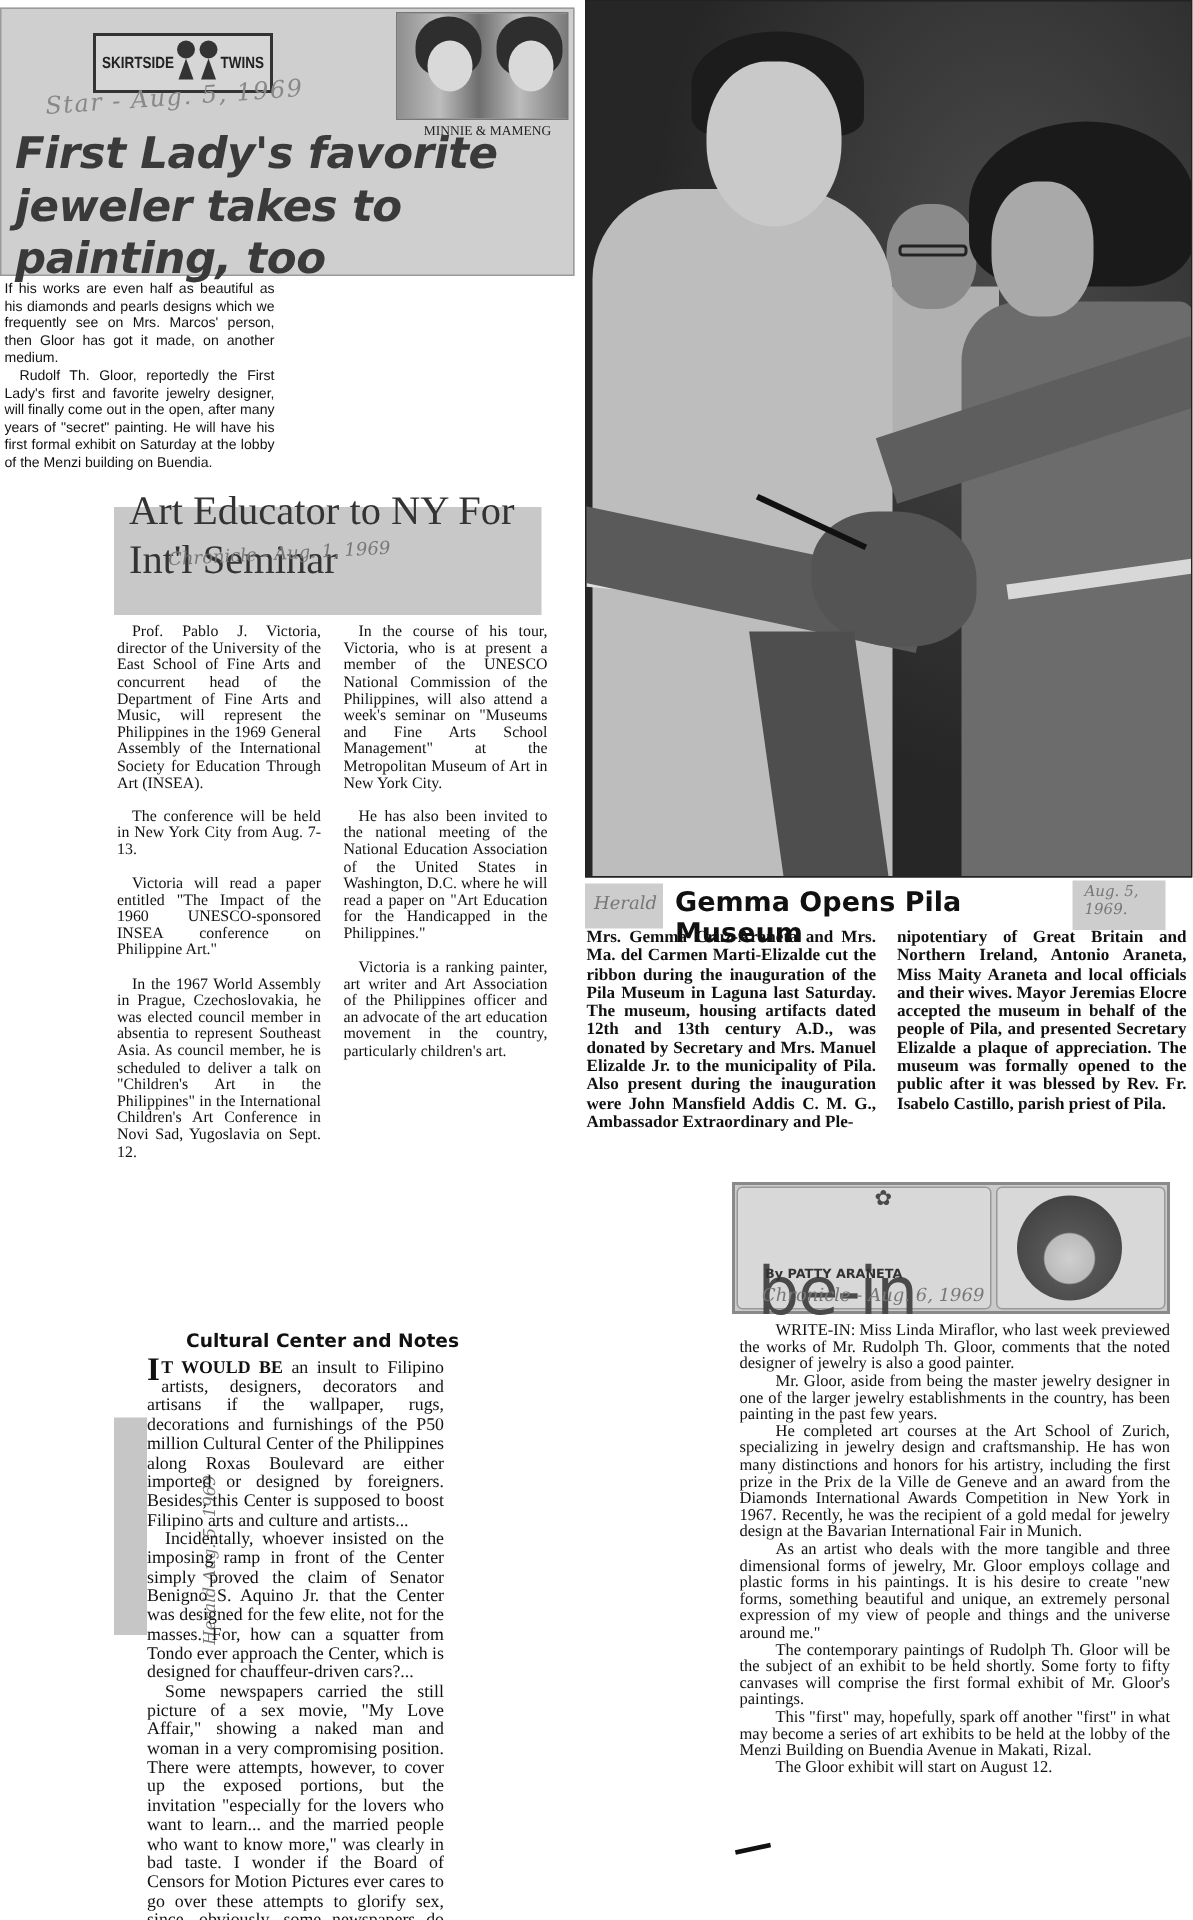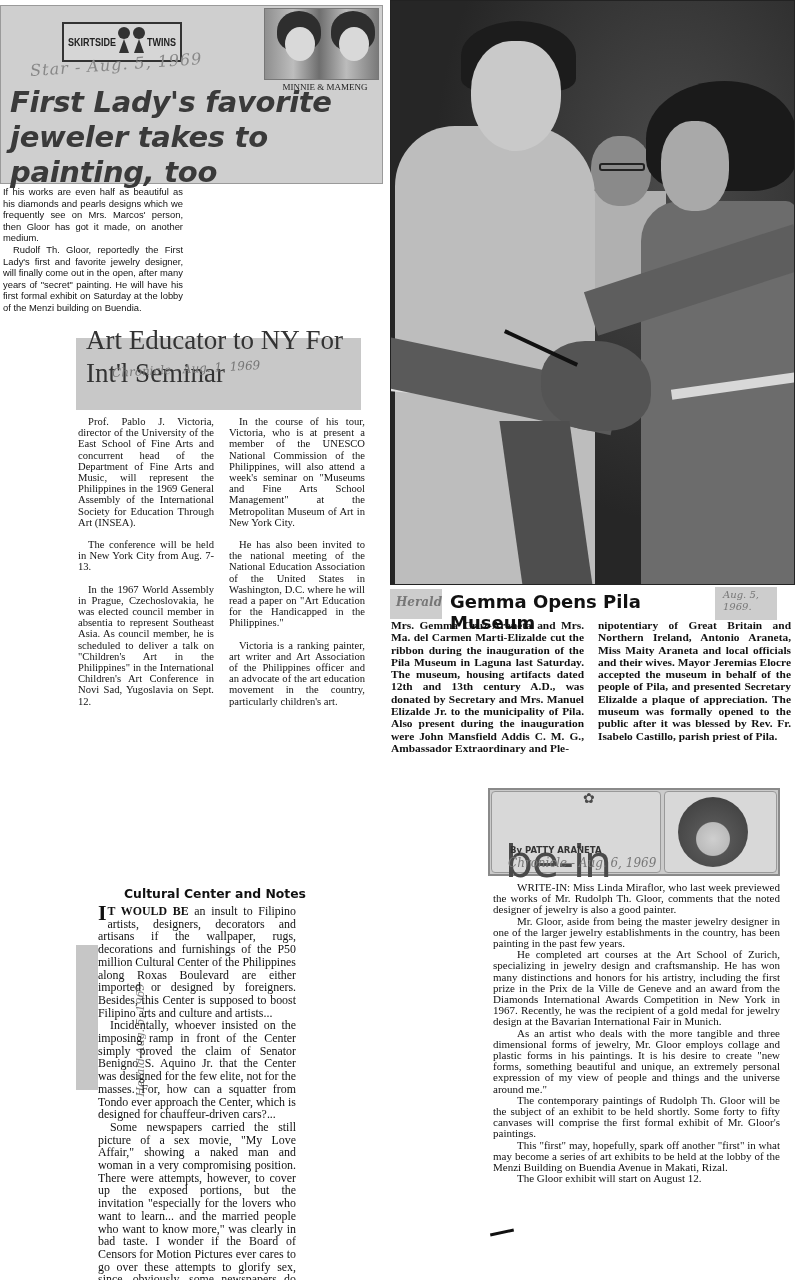--- a/index.html
+++ b/index.html
@@ -60,21 +60,21 @@
   #photo .ribbon-left { position: absolute; left: -10px; top: 335px; width: 240px; height: 50px; background: #5a5a5a; transform: rotate(12deg); transform-origin: left; }
   #photo .ribbon-right { position: absolute; left: 200px; top: 290px; width: 220px; height: 46px; background: #5e5e5e; transform: rotate(-18deg); transform-origin: left; }
   #photo .ribbon-tail { position: absolute; left: 120px; top: 420px; width: 70px; height: 165px; background: #4e4e4e; transform: skewX(8deg); }
   #photo .bow { position: absolute; left: 150px; top: 340px; width: 110px; height: 90px; background: #545454; border-radius: 40% 50% 40% 50%; }
   #photo .scissors { position: absolute; left: 110px; top: 345px; width: 80px; height: 4px; background: #111; transform: rotate(25deg); }
   #photo .rail-left { position: absolute; left: 0; top: 385px; width: 110px; height: 10px; background: #e0e0e0; transform: rotate(5deg); }
   #photo .rail-right { position: absolute; left: 280px; top: 380px; width: 125px; height: 10px; background: #d8d8d8; transform: rotate(-8deg); }
 
   
   #c4-tagleft { left: 390px; top: 589px; width: 52px; height: 30px; background: #cdcdcd; }
-  #c4-tagleft span { position: absolute; left: 6px; top: 6px; font-family: "DejaVu Serif", serif; font-style: italic; font-size: 12px; color: #777; font-weight: bold; }
+  #c4-tagleft span { position: absolute; left: 6px; top: 6px; font-family: "DejaVu Serif", serif; font-style: italic; font-size: 12px; color: #777; }
   #c4-tagright { left: 715px; top: 587px; width: 62px; height: 33px; background: #cdcdcd; }
   #c4-tagright span { position: absolute; left: 8px; top: 2px; width: 50px; font-family: "DejaVu Serif", serif; font-style: italic; font-size: 10px; line-height: 12px; color: #777; }
   #c4-headline { left: 450px; top: 591px; width: 280px; font-family: "DejaVu Sans", sans-serif; font-weight: bold; font-size: 18px; color: #111; }
   .c4-col { top: 619px; width: 193px; font-family: "Liberation Serif", serif; font-weight: bold; font-size: 11.4px; line-height: 12.3px; color: #111; }
   .c4-col p { text-align: justify; }
   #c4-col-a { left: 391px; }
   #c4-col-b { left: 598px; }
 
   
   #c5-banner { left: 488px; top: 788px; width: 292px; height: 88px; background: #cbcbcb; border: 2px solid #8a8a8a; }
@@ -114,20 +114,21 @@
   <p>If his works are even half as beautiful as his diamonds and pearls designs which we frequently see on Mrs. Marcos' person, then Gloor has got it made, on another medium.</p>
   <p>Rudolf Th. Gloor, reportedly the First Lady's first and favorite jewelry designer, will finally come out in the open, after many years of "secret" painting. He will have his first formal exhibit on Saturday at the lobby of the Menzi building on Buendia.</p>
 </div>
 
 <div class="abs" id="c2-header"></div>
 <div class="abs" id="c2-headline">Art Educator to NY For Int'l Seminar</div>
 <div class="abs" id="c2-handwrite">Chronicle - Aug. 1, 1969</div>
 <div class="abs c2-col" id="c2-col-a">
   <p>Prof. Pablo J. Victoria, director of the University of the East School of Fine Arts and concurrent head of the Department of Fine Arts and Music, will represent the Philippines in the 1969 General Assembly of the International Society for Education Through Art (INSEA).</p>
   <p>The conference will be held in New York City from Aug. 7-13.</p>
+  <p>Victoria will read a paper entitled "The Impact of the 1960 UNESCO-sponsored INSEA conference on Philippine Art."</p>
   <p>In the 1967 World Assembly in Prague, Czechoslovakia, he was elected council member in absentia to represent Southeast Asia. As council member, he is scheduled to deliver a talk on "Children's Art in the Philippines" in the International Children's Art Conference in Novi Sad, Yugoslavia on Sept. 12.</p>
 </div>
 <div class="abs c2-col" id="c2-col-b">
   <p>In the course of his tour, Victoria, who is at present a member of the UNESCO National Commission of the Philippines, will also attend a week's seminar on "Museums and Fine Arts School Management" at the Metropolitan Museum of Art in New York City.</p>
   <p>He has also been invited to the national meeting of the National Education Association of the United States in Washington, D.C. where he will read a paper on "Art Education for the Handicapped in the Philippines."</p>
   <p>Victoria is a ranking painter, art writer and Art Association of the Philippines officer and an advocate of the art education movement in the country, particularly children's art.</p>
 </div>
 
 <div class="abs" id="c3-title">Cultural Center and Notes</div>
 <div class="abs" id="c3-sidebar"></div>

